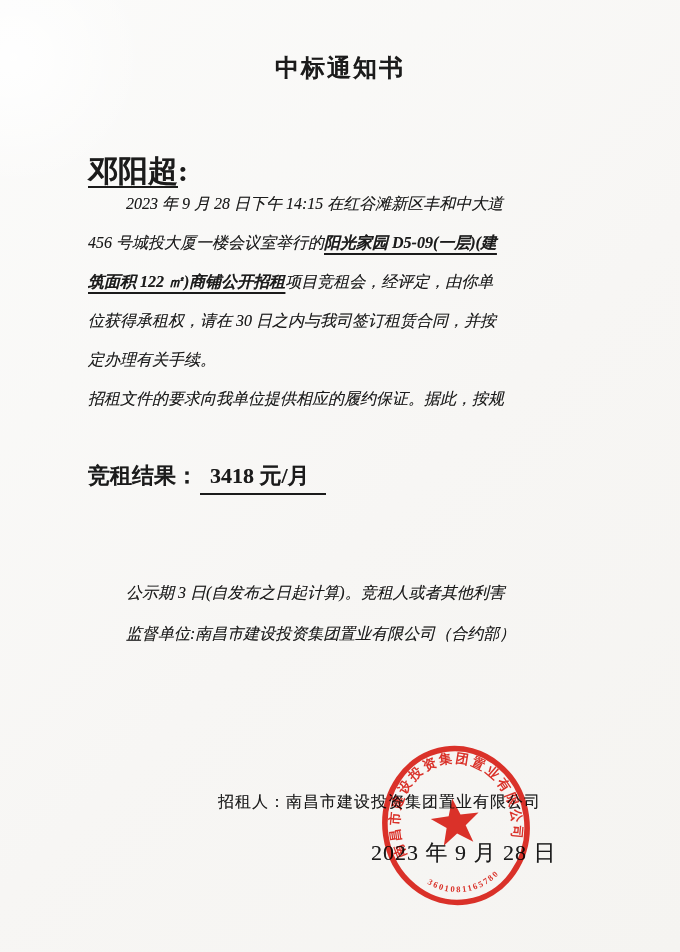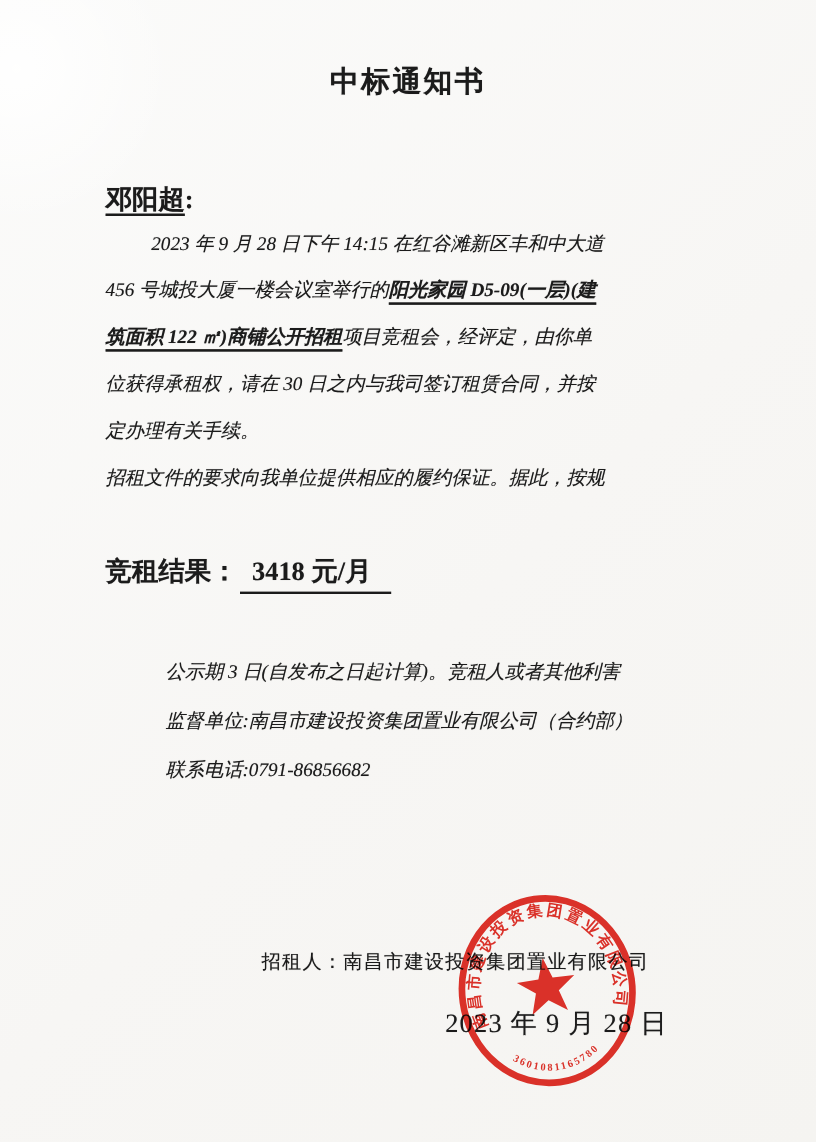--- a/index.html
+++ b/index.html
@@ -19,31 +19,31 @@
   }
   .txt { text-shadow: 0 0 0.6px rgba(20,20,20,0.45); }
   .doc-title {
     position: absolute; top: 52px; left: 0; width: 100%;
     text-align: center;
     font-size: 24px; font-weight: bold; letter-spacing: 2px;
     margin: 0; white-space: nowrap;
   }
   .recipient {
     position: absolute; top: 151px; left: 88px;
-    font-size: 22px; font-weight: bold; white-space: nowrap;
+    font-size: 30px; font-weight: bold; white-space: nowrap;
   }
   .recipient .name {
     text-decoration: underline;
     text-decoration-thickness: 2px;
     text-underline-offset: 5px;
   }
   .para { position: absolute; left: 88px; width: 560px; }
   .para-1 { top: 184px; }
   .para-1 .line { line-height: 39px; }
-  .para-2 { top: 540px; margin-left: 12px; }
+  .para-2 { top: 572px; }
   .para-2 .line { line-height: 41px; }
   .line { font-size: 16px; white-space: nowrap; font-style: italic; }
   .line.indent { padding-left: 38px; }
   .b { font-weight: bold; }
   .u {
     text-decoration: underline;
     text-decoration-thickness: 1.8px;
     text-underline-offset: 5px;
   }
   .result-line {
@@ -88,21 +88,20 @@
       <div class="line"><span>位获得承租权，请在 30 日之内与我司签订租赁合同，并按</span></div>
       <div class="line"><span>定办理有关手续。</span></div>
       <div class="line"><span>招租文件的要求向我单位提供相应的履约保证。据此，按规</span></div>
     </div>
 
   <div class="result-line txt"><span>竞租结果：</span><span class="result-value">3418 元/月</span></div>
 
   <div class="para para-2 txt">
       <div class="line indent"><span>公示期 3 日(自发布之日起计算)。竞租人或者其他利害</span></div>
       <div class="line indent"><span>监督单位:南昌市建设投资集团置业有限公司（合约部）</span></div>
-      <div class="line indent"><span>联系电话:0791-86856682</span></div>
     </div>
 
   <div class="lessor-line txt">招租人：南昌市建设投资集团置业有限公司</div>
 
   <div class="date-line txt">2023 年 9 月 28 日</div>
 
   <svg class="stamp" viewBox="0 0 150 162" aria-hidden="true">
     <g transform="rotate(-8 75 81)">
       <ellipse cx="75" cy="81" rx="70" ry="76" fill="none" stroke-width="5.5" stroke="#e0231a"></ellipse>
       <path id="arcTop" d="M 24.25 107.2 A 56 62 0 1 1 125.75 107.2" fill="none"></path>

